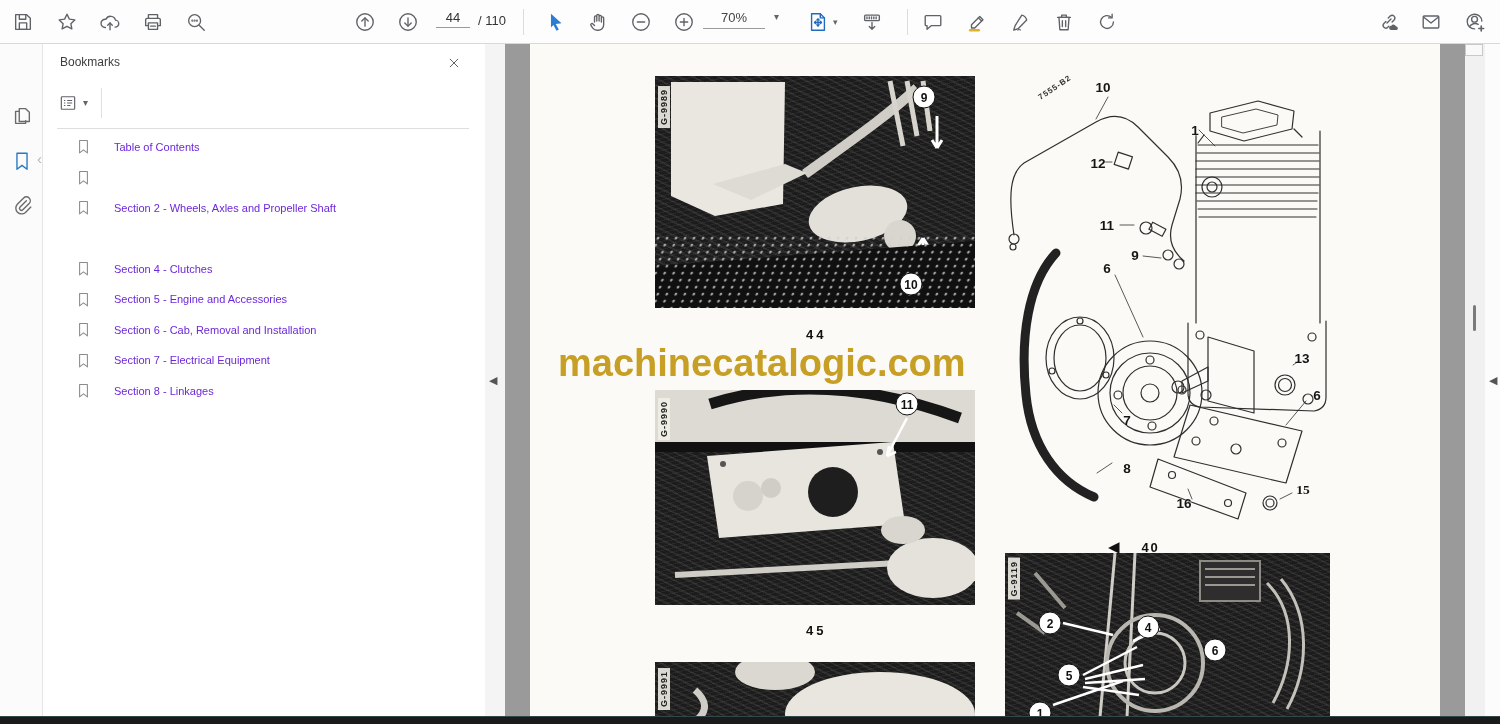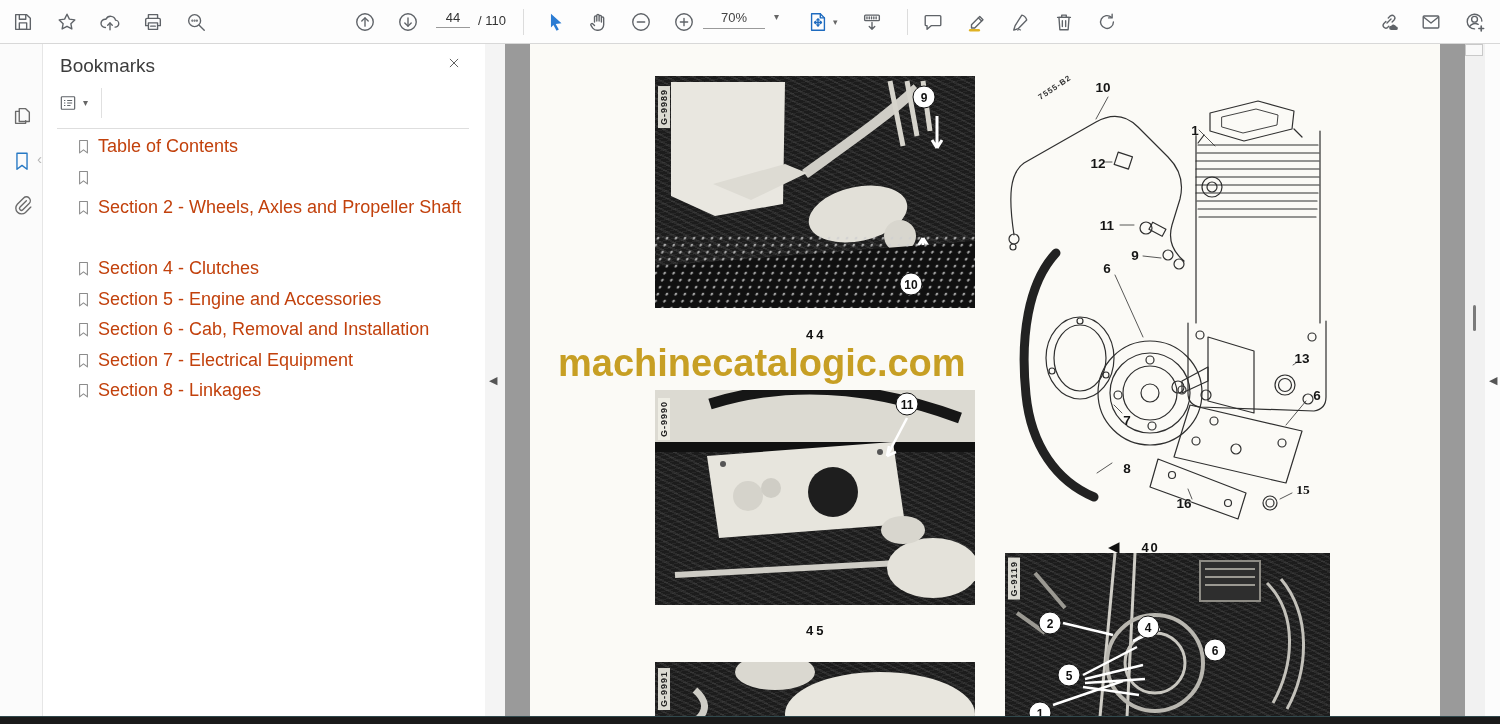--- a/index.html
+++ b/index.html
@@ -32,34 +32,34 @@
   .rail-btn { position:absolute; left:8px; width:28px; height:28px; display:flex;
     align-items:center; justify-content:center; cursor:pointer; }
   .rail-btn svg { width:22px; height:22px; stroke:#6a6a6a; fill:none;
     stroke-width:1.5; stroke-linecap:round; stroke-linejoin:round; }
   .rail-btn.active svg { stroke:#2779c4; }
   #rail-notch { position:absolute; left:37px; top:106px; color:#b5b5b5; font-size:15px; }
 
   
   #bm-panel { position:absolute; left:43px; top:44px; width:442px; height:672px;
     background:#fff; z-index:20; }
-  #bm-title { position:absolute; left:17px; top:11px; font-size:19px; color:#3c3c3c; }
+  #bm-title { position:absolute; left:17px; top:11px; font-size:12px; color:#3c3c3c; }
   #bm-close { position:absolute; right:20px; top:8px; width:22px; height:22px;
     display:flex; align-items:center; justify-content:center; cursor:pointer; }
   #bm-close svg { width:14px; height:14px; stroke:#555; stroke-width:1.6; }
   #bm-options { position:absolute; left:15px; top:46px; width:42px; height:26px;
     display:flex; align-items:center; gap:5px; cursor:pointer; }
   #bm-options svg { width:20px; height:20px; stroke:#5f6368; fill:none; stroke-width:1.4; }
   #bm-opt-divider { position:absolute; left:58px; top:44px; width:1px; height:30px; background:#e0e0e0; }
   #bm-rule { position:absolute; left:14px; top:84px; width:412px; height:1px; background:#dedede; }
   .bm-item { position:absolute; left:0; width:440px; height:29px; display:flex;
     align-items:center; cursor:pointer; }
   .bm-item svg { width:17px; height:17px; margin-left:32px; stroke:#8b8b8b;
     fill:none; stroke-width:1.5; stroke-linejoin:round; flex:none; }
-  .bm-item span { margin-left:6px; font-size:18px; color:#c2410c; white-space:nowrap; }
+  .bm-item span { margin-left:22px; font-size:11px; color:#6d28d9; white-space:nowrap; }
   #bm-gutter { position:absolute; left:485px; top:44px; width:20px; height:672px;
     background:#f4f4f4; z-index:25; }
   .collapse-arrow { position:absolute; font-size:11px; color:#555; cursor:pointer; }
 
   
   #doc-area { position:absolute; left:505px; top:44px; width:960px; height:672px;
     background:#9a9a9a; z-index:10; }
   #pdf-page { position:absolute; left:25px; top:0; width:910px; height:673px;
     background:#fbfaf6; overflow:hidden; }
 

